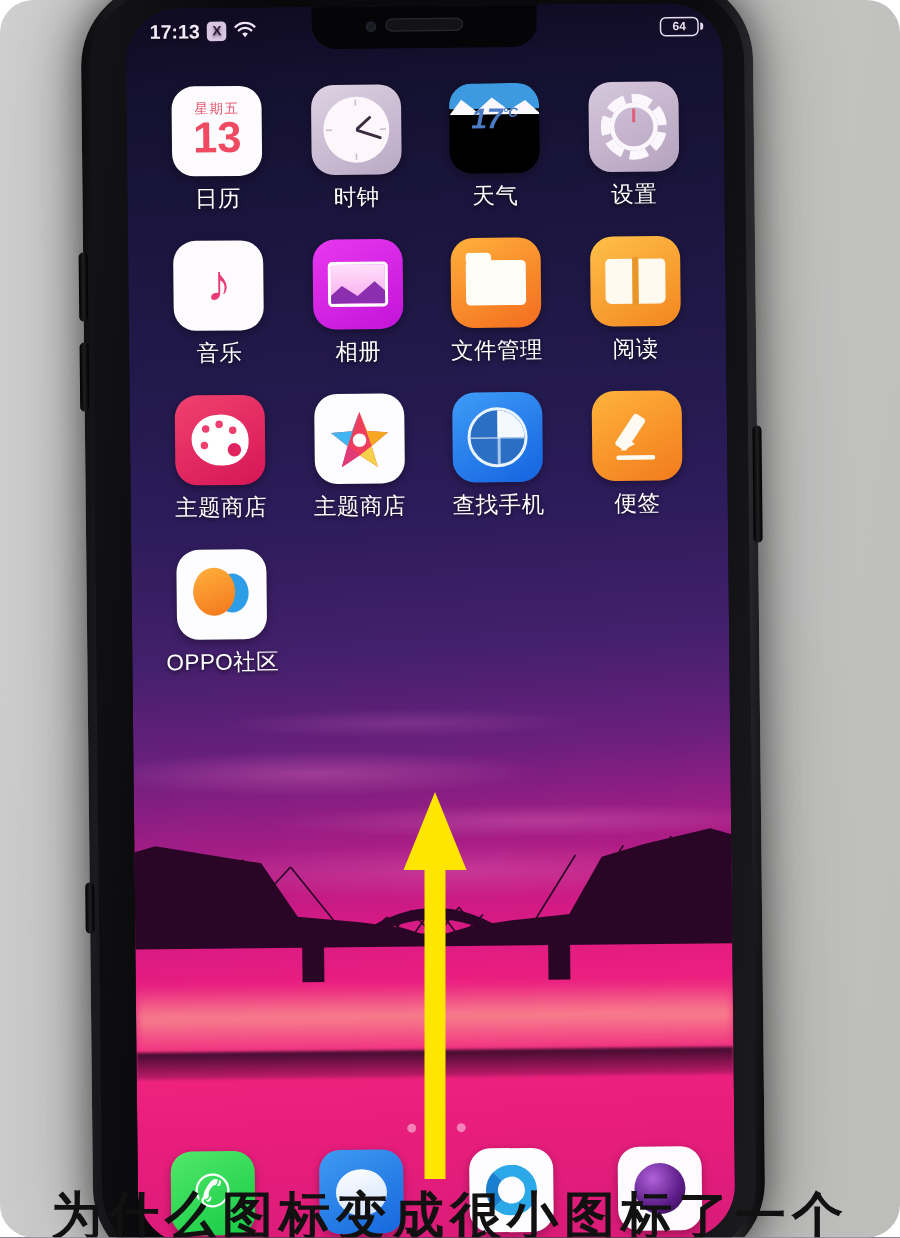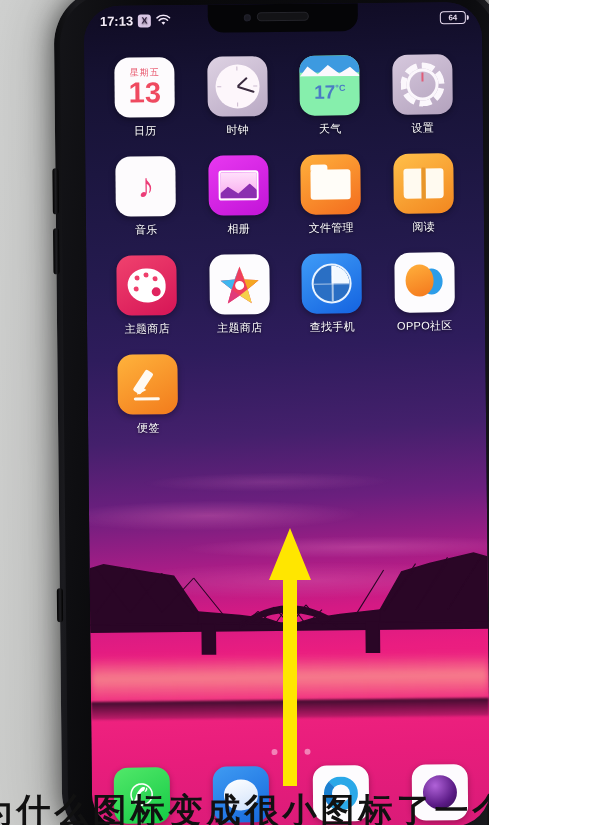--- a/index.html
+++ b/index.html
@@ -5,23 +5,24 @@
   * { box-sizing: border-box; margin: 0; padding: 0; }
   html, body {
     width: 600px; height: 825px;
     overflow: hidden;
     font-family: "Liberation Sans", "DejaVu Sans", sans-serif;
   }
 
   
   #scene {
     position: relative;
-    width: 489px; height: 825px;
+    width: 600px; height: 825px;
     background: linear-gradient(100deg,#cfd0cf 0%,#c8c9c7 35%,#c5c6c4 60%,#bdbebc 100%);
     overflow: hidden;
+    border-radius: 22px;
   }
 
   
   #phone {
     position: absolute;
     left: 58px; top: -14px;
     width: 448px; height: 860px;
     border-radius: 56px;
     background: linear-gradient(92deg,#0a0a0c 0%,#1b1b1f 5%,#0d0d10 12%,#0a0a0b 50%,#121215 88%,#2a2a2e 95%,#070708 100%);
     box-shadow: 0 0 26px rgba(0,0,0,.55), 0 0 60px rgba(0,0,0,.30);
@@ -144,40 +145,40 @@
     row-gap: 18px; padding: 0 14px;
     z-index:20;
   }
   .app { display:flex; flex-direction:column; align-items:center; }
   .icon {
     width:60px; height:60px; border-radius:15px;
     position:relative; overflow:hidden;
     box-shadow: 0 2px 6px rgba(0,0,0,.35);
   }
   .label {
-    margin-top:6px; font-size:11px; color:#fff;
+    margin-top:6px; font-size:15px; color:#fff;
     text-shadow: 0 1px 3px rgba(0,0,0,.75);
     white-space:nowrap; letter-spacing:.3px;
   }
 
   
   .ic-calendar { background:#fdfbfd; display:flex; flex-direction:column; align-items:center; justify-content:center; }
   .ic-calendar .wd { font-size:9px; color:#e8566c; letter-spacing:1px; margin-top:-2px;}
   .ic-calendar .dy { font-size:29px; color:#ef4a60; font-weight:bold; line-height:1; margin-top:-1px;}
 
   .ic-clock { background:linear-gradient(150deg,#ded2e3,#b9a9c4); display:flex; align-items:center; justify-content:center; }
   .ic-clock .face { width:44px; height:44px; border-radius:50%; background:#fdf6fb; position:relative; }
   .ic-clock .face::before, .ic-clock .face::after {
     content:''; position:absolute; left:50%; top:50%; background:#3a2b3f; border-radius:2px; transform-origin: 50% 100%;
   }
   .ic-clock .face::before { width:2px; height:13px; margin-left:-1px; margin-top:-13px; transform: rotate(48deg); }
   .ic-clock .face::after  { width:1.6px; height:18px; margin-left:-.8px; margin-top:-18px; transform: rotate(108deg); }
   .tick { position:absolute; width:1.4px; height:4px; background:#cbb9cf; left:50%; margin-left:-.7px; top:2px; transform-origin: 50% 20px; }
 
-  .ic-weather { background:#86efac; position:relative; display:flex; align-items:center; justify-content:center; }
+  .ic-weather { background:#000000; position:relative; display:flex; align-items:flex-start; justify-content:center;font-style:italic; }
   .ic-weather .sky { position:absolute; left:0; right:0; top:0; height:17px; background:#3d9ae0; }
   .ic-weather .mtn { position:absolute; left:0; right:0; top:8px; height:13px;
     background:#fbf8fd;
     clip-path: polygon(0 100%, 13% 22%, 30% 82%, 47% 12%, 66% 78%, 84% 26%, 100% 92%, 100% 100%);
   }
   .ic-weather .temp { position:relative; font-size:19px; font-weight:bold; color:#4a7bc4; margin-top:14px; }
   .ic-weather .temp sup { font-size:9px; }
 
   .ic-settings { background:linear-gradient(150deg,#d6c8dd,#b3a2bd); display:flex; align-items:center; justify-content:center; }
   .gear-ring { width:44px; height:44px; border-radius:50%; border:6px dashed #fbf7fc; box-sizing:border-box; position:relative; }
@@ -455,38 +456,38 @@
           <div class="icon ic-find">
             <div class="radar">
                 <i class="h"></i>
                 <i class="v"></i>
               </div>
           </div>
           <div class="label">查找手机</div>
         </div>
 
         <div class="app">
-          <div class="icon ic-community">
-            <i class="b1"></i>
-              <i class="b2"></i>
-          </div>
-          <div class="label">OPPO社区</div>
-        </div>
-
-        <div class="app">
           <div class="icon ic-notes">
             <div class="pencil">
               <i class="body"></i>
                 <i class="tip"></i>
                 <i class="line"></i>
             </div>
           </div>
           <div class="label">便签</div>
         </div>
 
+        <div class="app">
+          <div class="icon ic-community">
+            <i class="b1"></i>
+              <i class="b2"></i>
+          </div>
+          <div class="label">OPPO社区</div>
+        </div>
+
 
 
 
         <div></div>
         <div></div>
       </div>
 
       <div id="dots">
         <span class="dot"></span>
         <span class="dot on"></span>

